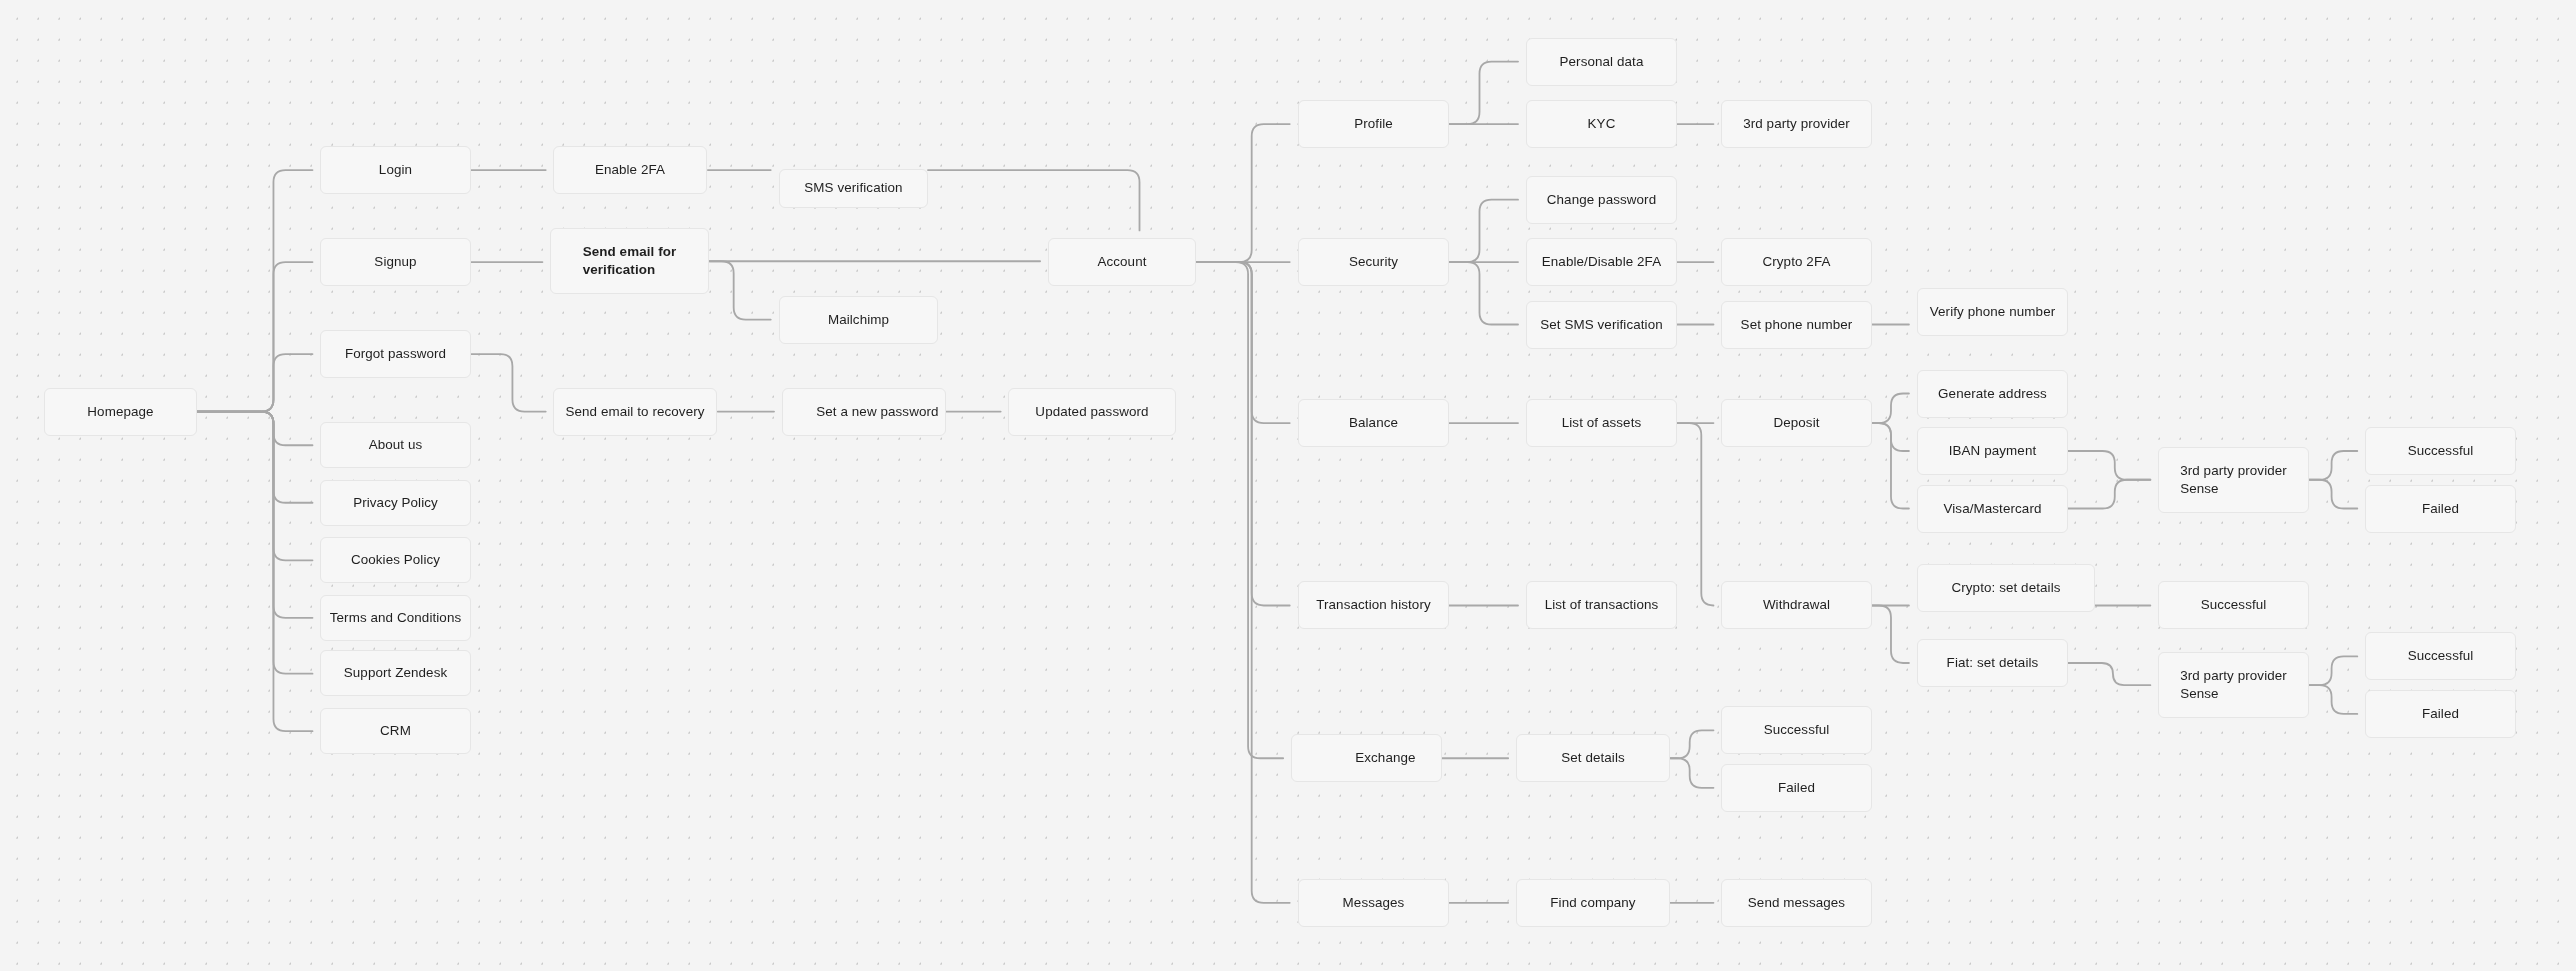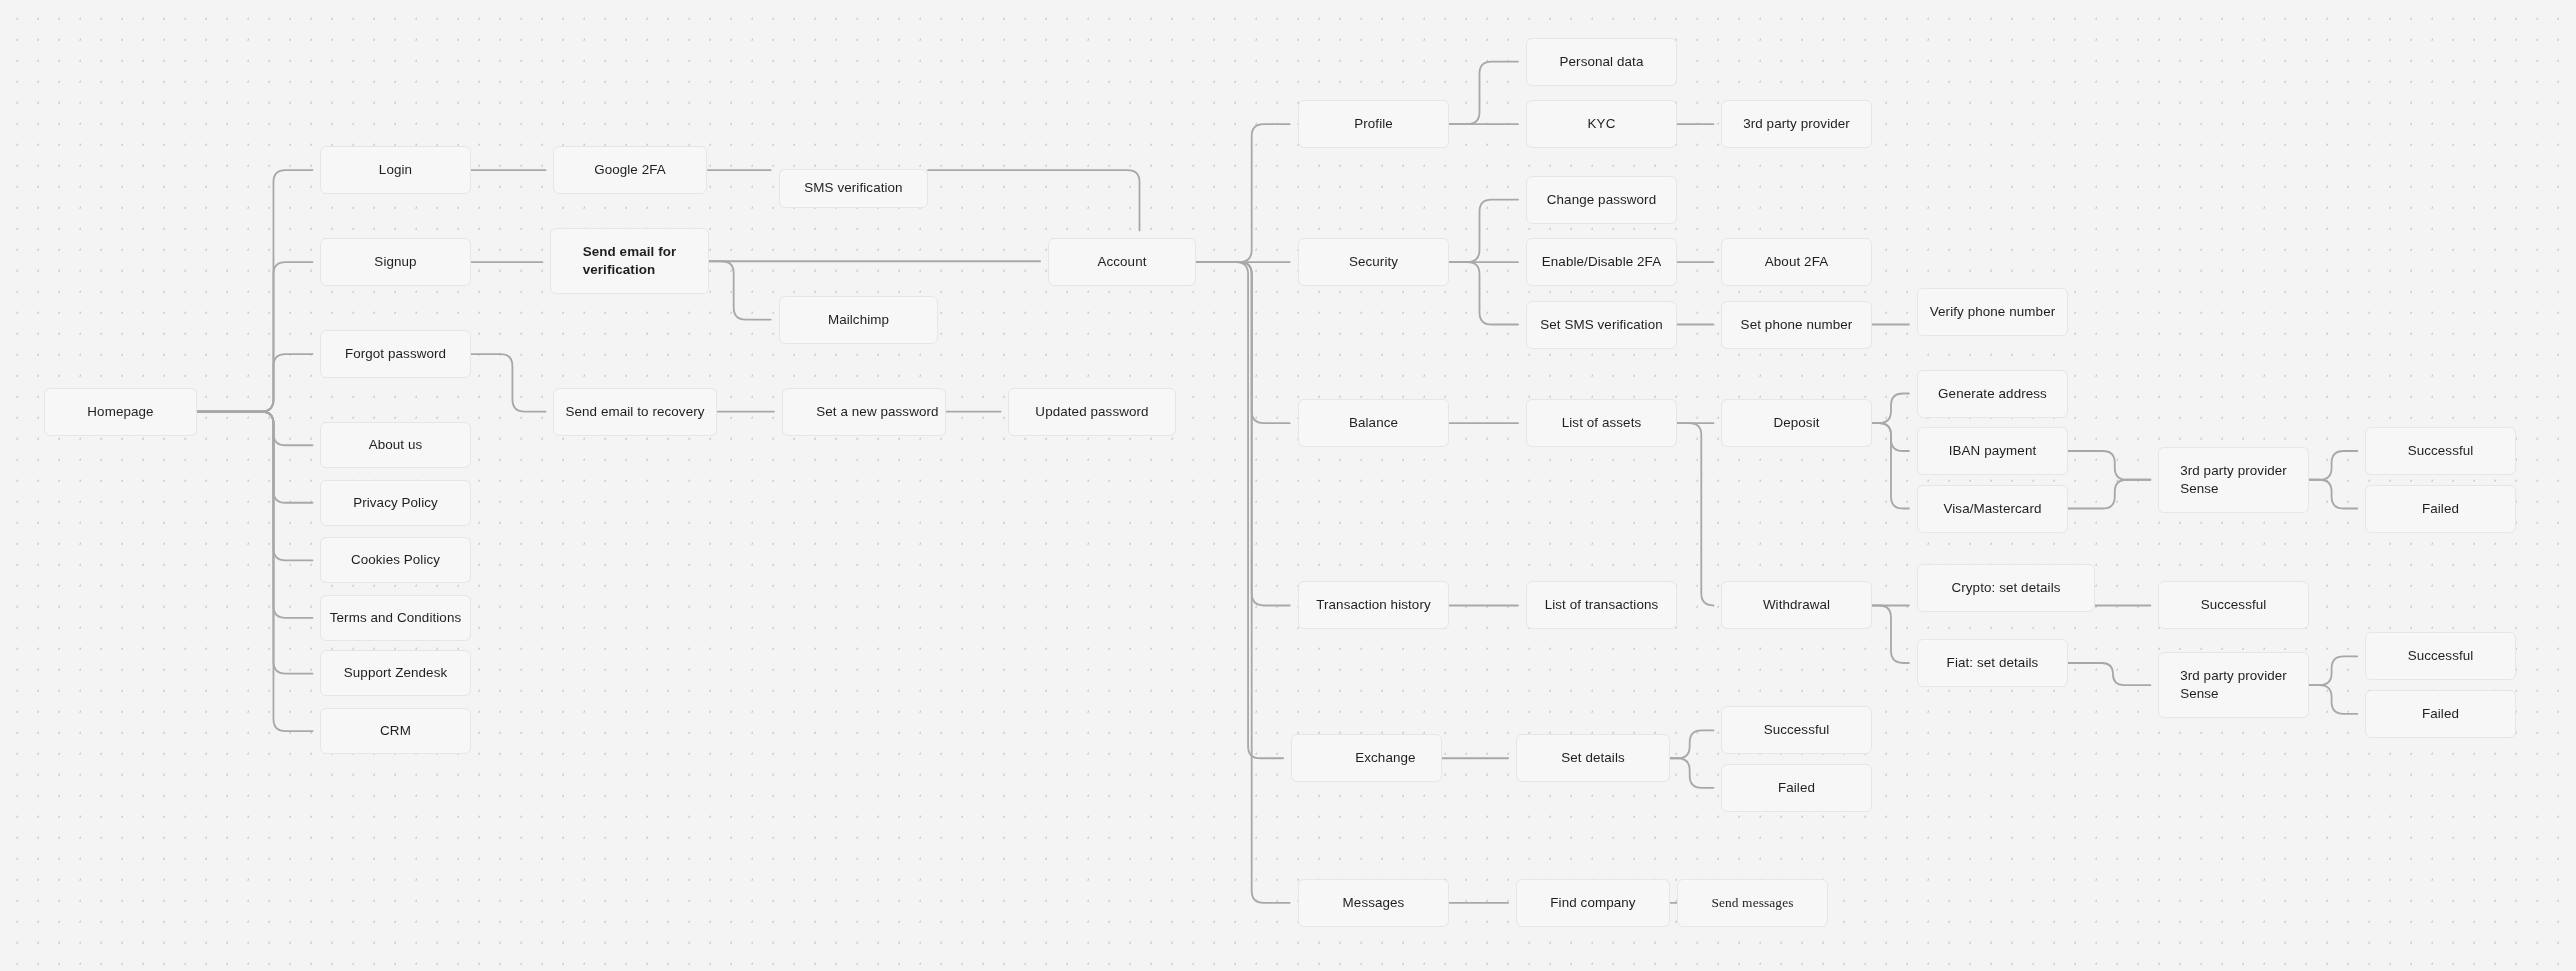--- a/index.html
+++ b/index.html
@@ -168,41 +168,41 @@
       <div class="node" style="left: 44px; top: 388px; width: 153px; height: 48px;">Homepage</div>
       <div class="node" style="left: 320px; top: 146px; width: 151px; height: 48px;">Login</div>
       <div class="node" style="left: 320px; top: 238px; width: 151px; height: 48px;">Signup</div>
       <div class="node" style="left: 320px; top: 330px; width: 151px; height: 48px;">Forgot password</div>
       <div class="node" style="left: 320px; top: 422px; width: 151px; height: 46px;">About us</div>
       <div class="node" style="left: 320px; top: 480px; width: 151px; height: 46px;">Privacy Policy</div>
       <div class="node" style="left: 320px; top: 537px; width: 151px; height: 46px;">Cookies Policy</div>
       <div class="node" style="left: 320px; top: 595px; width: 151px; height: 46px;">Terms and Conditions</div>
       <div class="node" style="left: 320px; top: 650px; width: 151px; height: 46px;">Support Zendesk</div>
       <div class="node" style="left: 320px; top: 708px; width: 151px; height: 46px;">CRM</div>
-      <div class="node" style="left: 553px; top: 146px; width: 154px; height: 48px;">Google 2FA</div>
+      <div class="node" style="left: 553px; top: 146px; width: 154px; height: 48px;">Enable 2FA</div>
       <div class="node" style="left: 779px; top: 146px; width: 149px; height: 39px; margin-top: 23px;">SMS verification</div>
       <div class="node" style="left: 550px; top: 228px; width: 159px; height: 66px; font-weight: bold;">Send email for
 verification</div>
       <div class="node" style="left: 779px; top: 296px; width: 159px; height: 48px;">Mailchimp</div>
       <div class="node" style="left: 553px; top: 388px; width: 164px; height: 48px;">Send email to recovery</div>
       <div class="node" style="left: 782px; top: 388px; width: 164px; height: 48px; padding-left: 32px;">Set a new password</div>
       <div class="node" style="left: 1008px; top: 388px; width: 168px; height: 48px;">Updated password</div>
       <div class="node" style="left: 1048px; top: 238px; width: 148px; height: 48px;">Account</div>
       <div class="node" style="left: 1298px; top: 100px; width: 151px; height: 48px;">Profile</div>
       <div class="node" style="left: 1298px; top: 238px; width: 151px; height: 48px;">Security</div>
       <div class="node" style="left: 1298px; top: 399px; width: 151px; height: 48px;">Balance</div>
       <div class="node" style="left: 1298px; top: 581px; width: 151px; height: 48px;">Transaction history</div>
       <div class="node" style="left: 1291px; top: 734px; width: 151px; height: 48px; padding-left: 43px;">Exchange</div>
       <div class="node" style="left: 1298px; top: 879px; width: 151px; height: 48px;">Messages</div>
       <div class="node" style="left: 1526px; top: 38px; width: 151px; height: 48px;">Personal data</div>
       <div class="node" style="left: 1526px; top: 100px; width: 151px; height: 48px;">KYC</div>
       <div class="node" style="left: 1721px; top: 100px; width: 151px; height: 48px;">3rd party provider</div>
       <div class="node" style="left: 1526px; top: 176px; width: 151px; height: 48px;">Change password</div>
       <div class="node" style="left: 1526px; top: 238px; width: 151px; height: 48px;">Enable/Disable 2FA</div>
-      <div class="node" style="left: 1721px; top: 238px; width: 151px; height: 48px;">About 2FA</div>
+      <div class="node" style="left: 1721px; top: 238px; width: 151px; height: 48px;">Crypto 2FA</div>
       <div class="node" style="left: 1526px; top: 301px; width: 151px; height: 48px;">Set SMS verification</div>
       <div class="node" style="left: 1721px; top: 301px; width: 151px; height: 48px;">Set phone number</div>
       <div class="node" style="left: 1917px; top: 288px; width: 151px; height: 48px;">Verify phone number</div>
       <div class="node" style="left: 1526px; top: 399px; width: 151px; height: 48px;">List of assets</div>
       <div class="node" style="left: 1721px; top: 399px; width: 151px; height: 48px;">Deposit</div>
       <div class="node" style="left: 1917px; top: 370px; width: 151px; height: 48px;">Generate address</div>
       <div class="node" style="left: 1917px; top: 427px; width: 151px; height: 48px;">IBAN payment</div>
       <div class="node" style="left: 1917px; top: 485px; width: 151px; height: 48px;">Visa/Mastercard</div>
       <div class="node" style="left: 2158px; top: 447px; width: 151px; height: 66px;">3rd party provider
 Sense</div>
@@ -214,16 +214,16 @@
       <div class="node" style="left: 2158px; top: 581px; width: 151px; height: 48px;">Successful</div>
       <div class="node" style="left: 1917px; top: 639px; width: 151px; height: 48px;">Fiat: set details</div>
       <div class="node" style="left: 2158px; top: 652px; width: 151px; height: 66px;">3rd party provider
 Sense</div>
       <div class="node" style="left: 2365px; top: 632px; width: 151px; height: 48px;">Successful</div>
       <div class="node" style="left: 2365px; top: 690px; width: 151px; height: 48px;">Failed</div>
       <div class="node" style="left: 1516px; top: 734px; width: 154px; height: 48px;">Set details</div>
       <div class="node" style="left: 1721px; top: 706px; width: 151px; height: 48px;">Successful</div>
       <div class="node" style="left: 1721px; top: 764px; width: 151px; height: 48px;">Failed</div>
       <div class="node" style="left: 1516px; top: 879px; width: 154px; height: 48px;">Find company</div>
-      <div class="node" style="left: 1677px; top: 879px; width: 151px; height: 48px; font-family: Liberation Serif, serif;">Send messages</div>
+      <div class="node" style="left: 1721px; top: 879px; width: 151px; height: 48px;">Send messages</div>
     </div>
 </div>
 
 
 </body></html>

